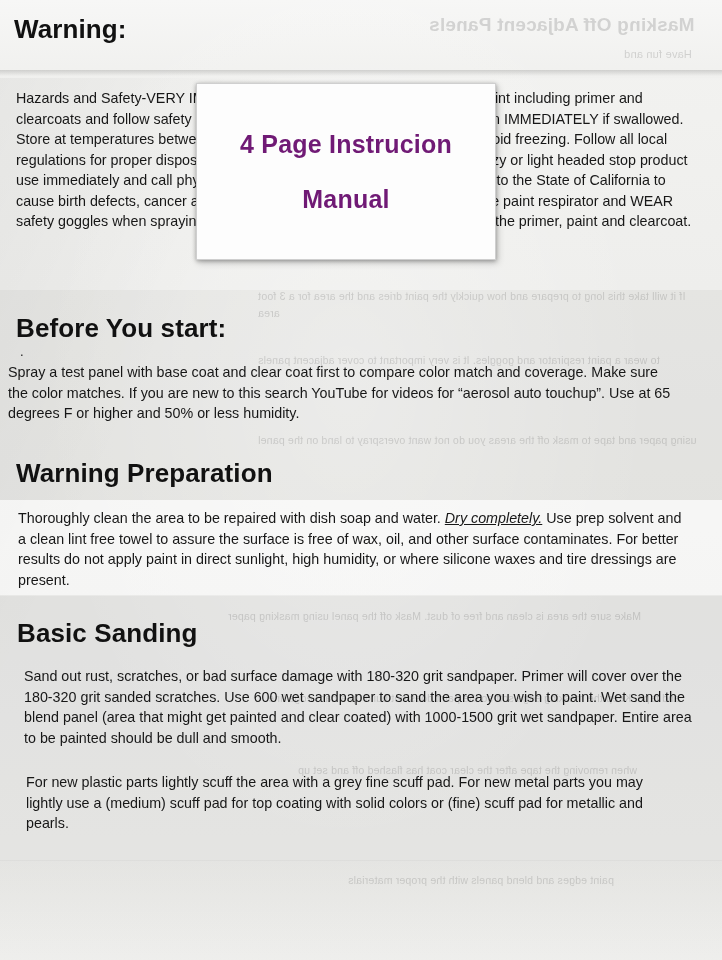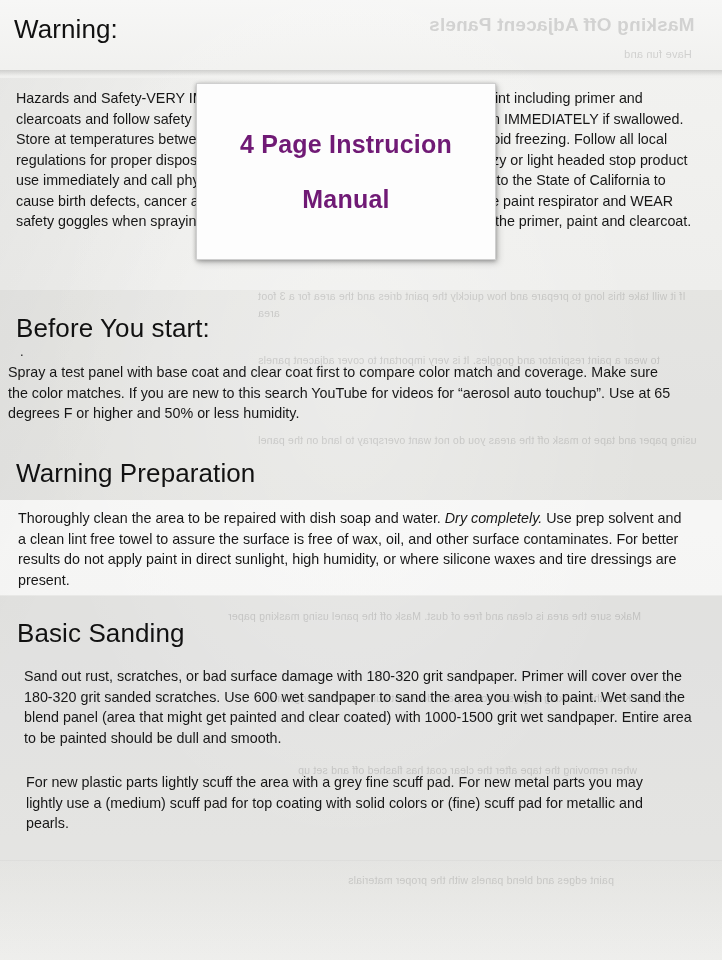--- a/index.html
+++ b/index.html
@@ -77,32 +77,32 @@
   #bleed-p7 { top: 872px; width: 350px; }
 
   
   .content {
     position: relative;
     z-index: 4;
     padding: 0 18px;
   }
   h1.section {
     margin: 0;
-    font-weight: 400;
+    font-weight: 700;
     font-size: 26px;
     letter-spacing: .1px;
     color: #111;
   }
   p.body {
     margin: 0;
     font-size: 14.3px;
     line-height: 20.5px;
     color: #171717;
   }
-  .ital { font-style: italic; }
+  .ital { font-style: italic; text-decoration: underline; }
 
   #warning-heading { position: absolute; left: 14px; top: 14px; }
   #warning-text    { position: absolute; left: 16px; top: 88px; width: 688px; }
 
   #before-heading  { position: absolute; left: 16px; top: 313px; }
   #before-dot      { position: absolute; left: 20px; top: 344px; font-size: 13px; color:#222; }
   #before-text     { position: absolute; left: 8px; top: 362px; width: 672px; }
 
   #surface-heading { position: absolute; left: 16px; top: 458px; }
   #surface-text    { position: absolute; left: 18px; top: 508px; width: 674px; }

